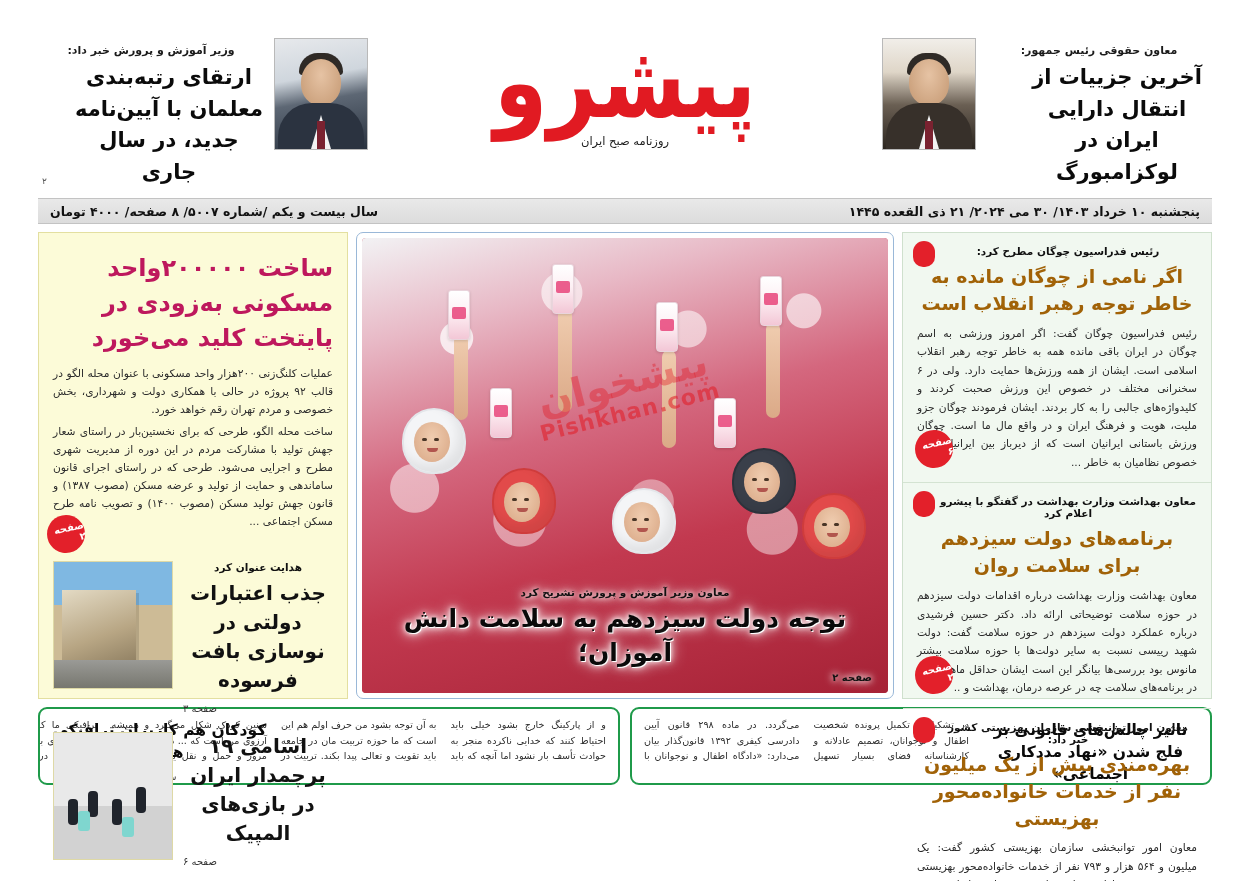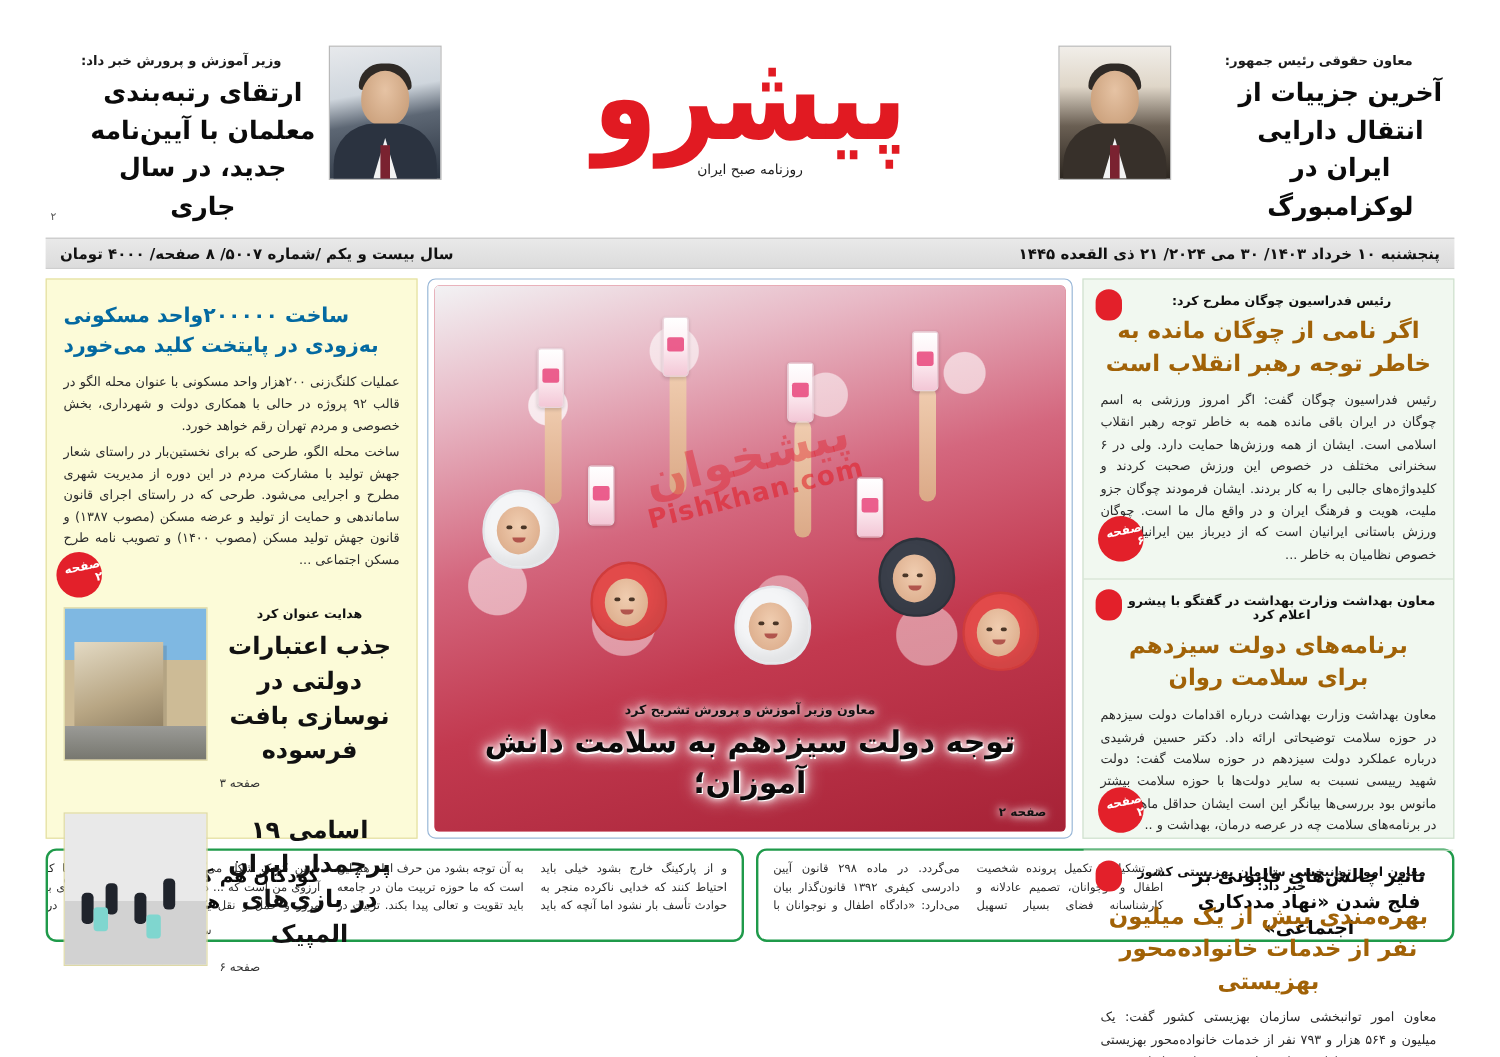--- a/index.html
+++ b/index.html
@@ -262,22 +262,22 @@
     letter-spacing:2px;
   }
   .wm-en{
     font-size:22px;font-weight:bold;color:rgba(225,26,34,.55);
     letter-spacing:1px;margin-top:-4px;
   }
 
   
   .l-art{position:relative;padding:10px 14px 8px 14px;}
   .l-head-big{
-    font-size:17px;line-height:1.45;font-weight:bold;color:#0369a1;
-    text-align:left;margin:8px 0 10px 0;
+    font-size:24px;line-height:1.45;font-weight:bold;color:#be185d;
+    text-align:right;margin:8px 0 10px 0;
   }
   .l-body{
     font-size:10.7px;line-height:1.68;color:#2c2c2c;text-align:justify;
   }
   .l-split{display:flex;gap:10px;align-items:flex-start;}
   .l-thumb{
     width:118px;height:126px;flex:0 0 auto;border:1px solid #ded9a6;
     overflow:hidden;position:relative;
   }
   .l-thumb.t1{

